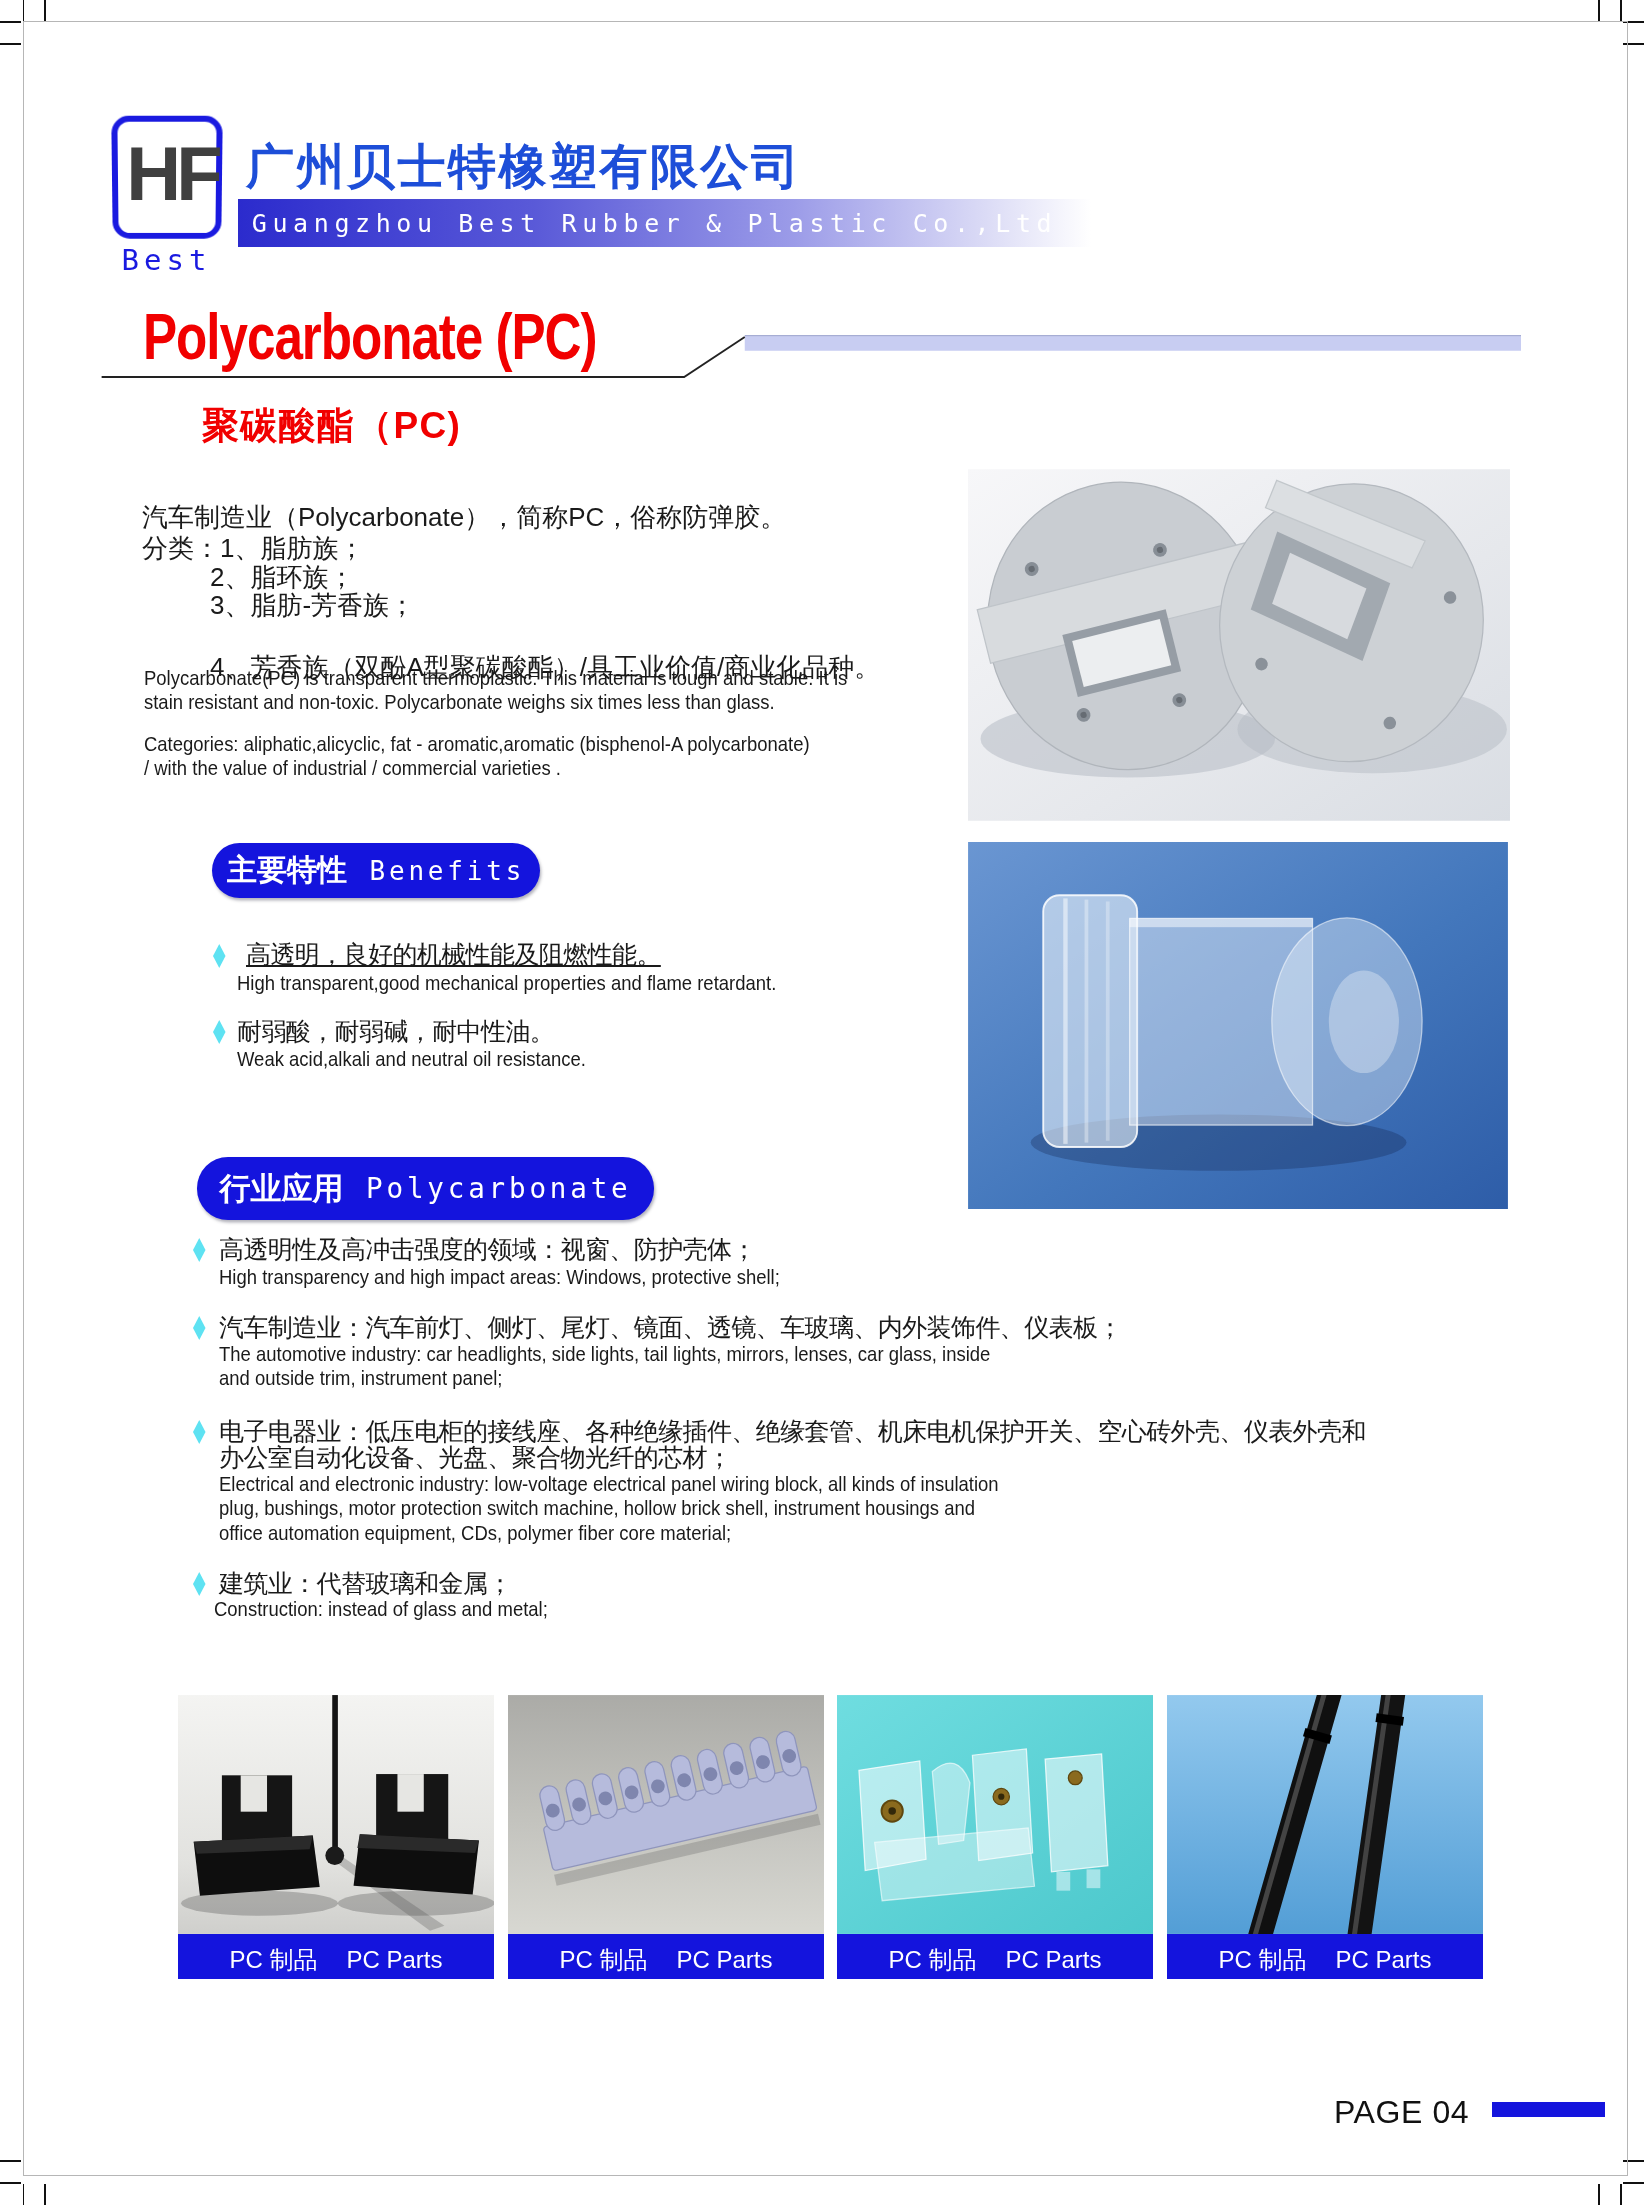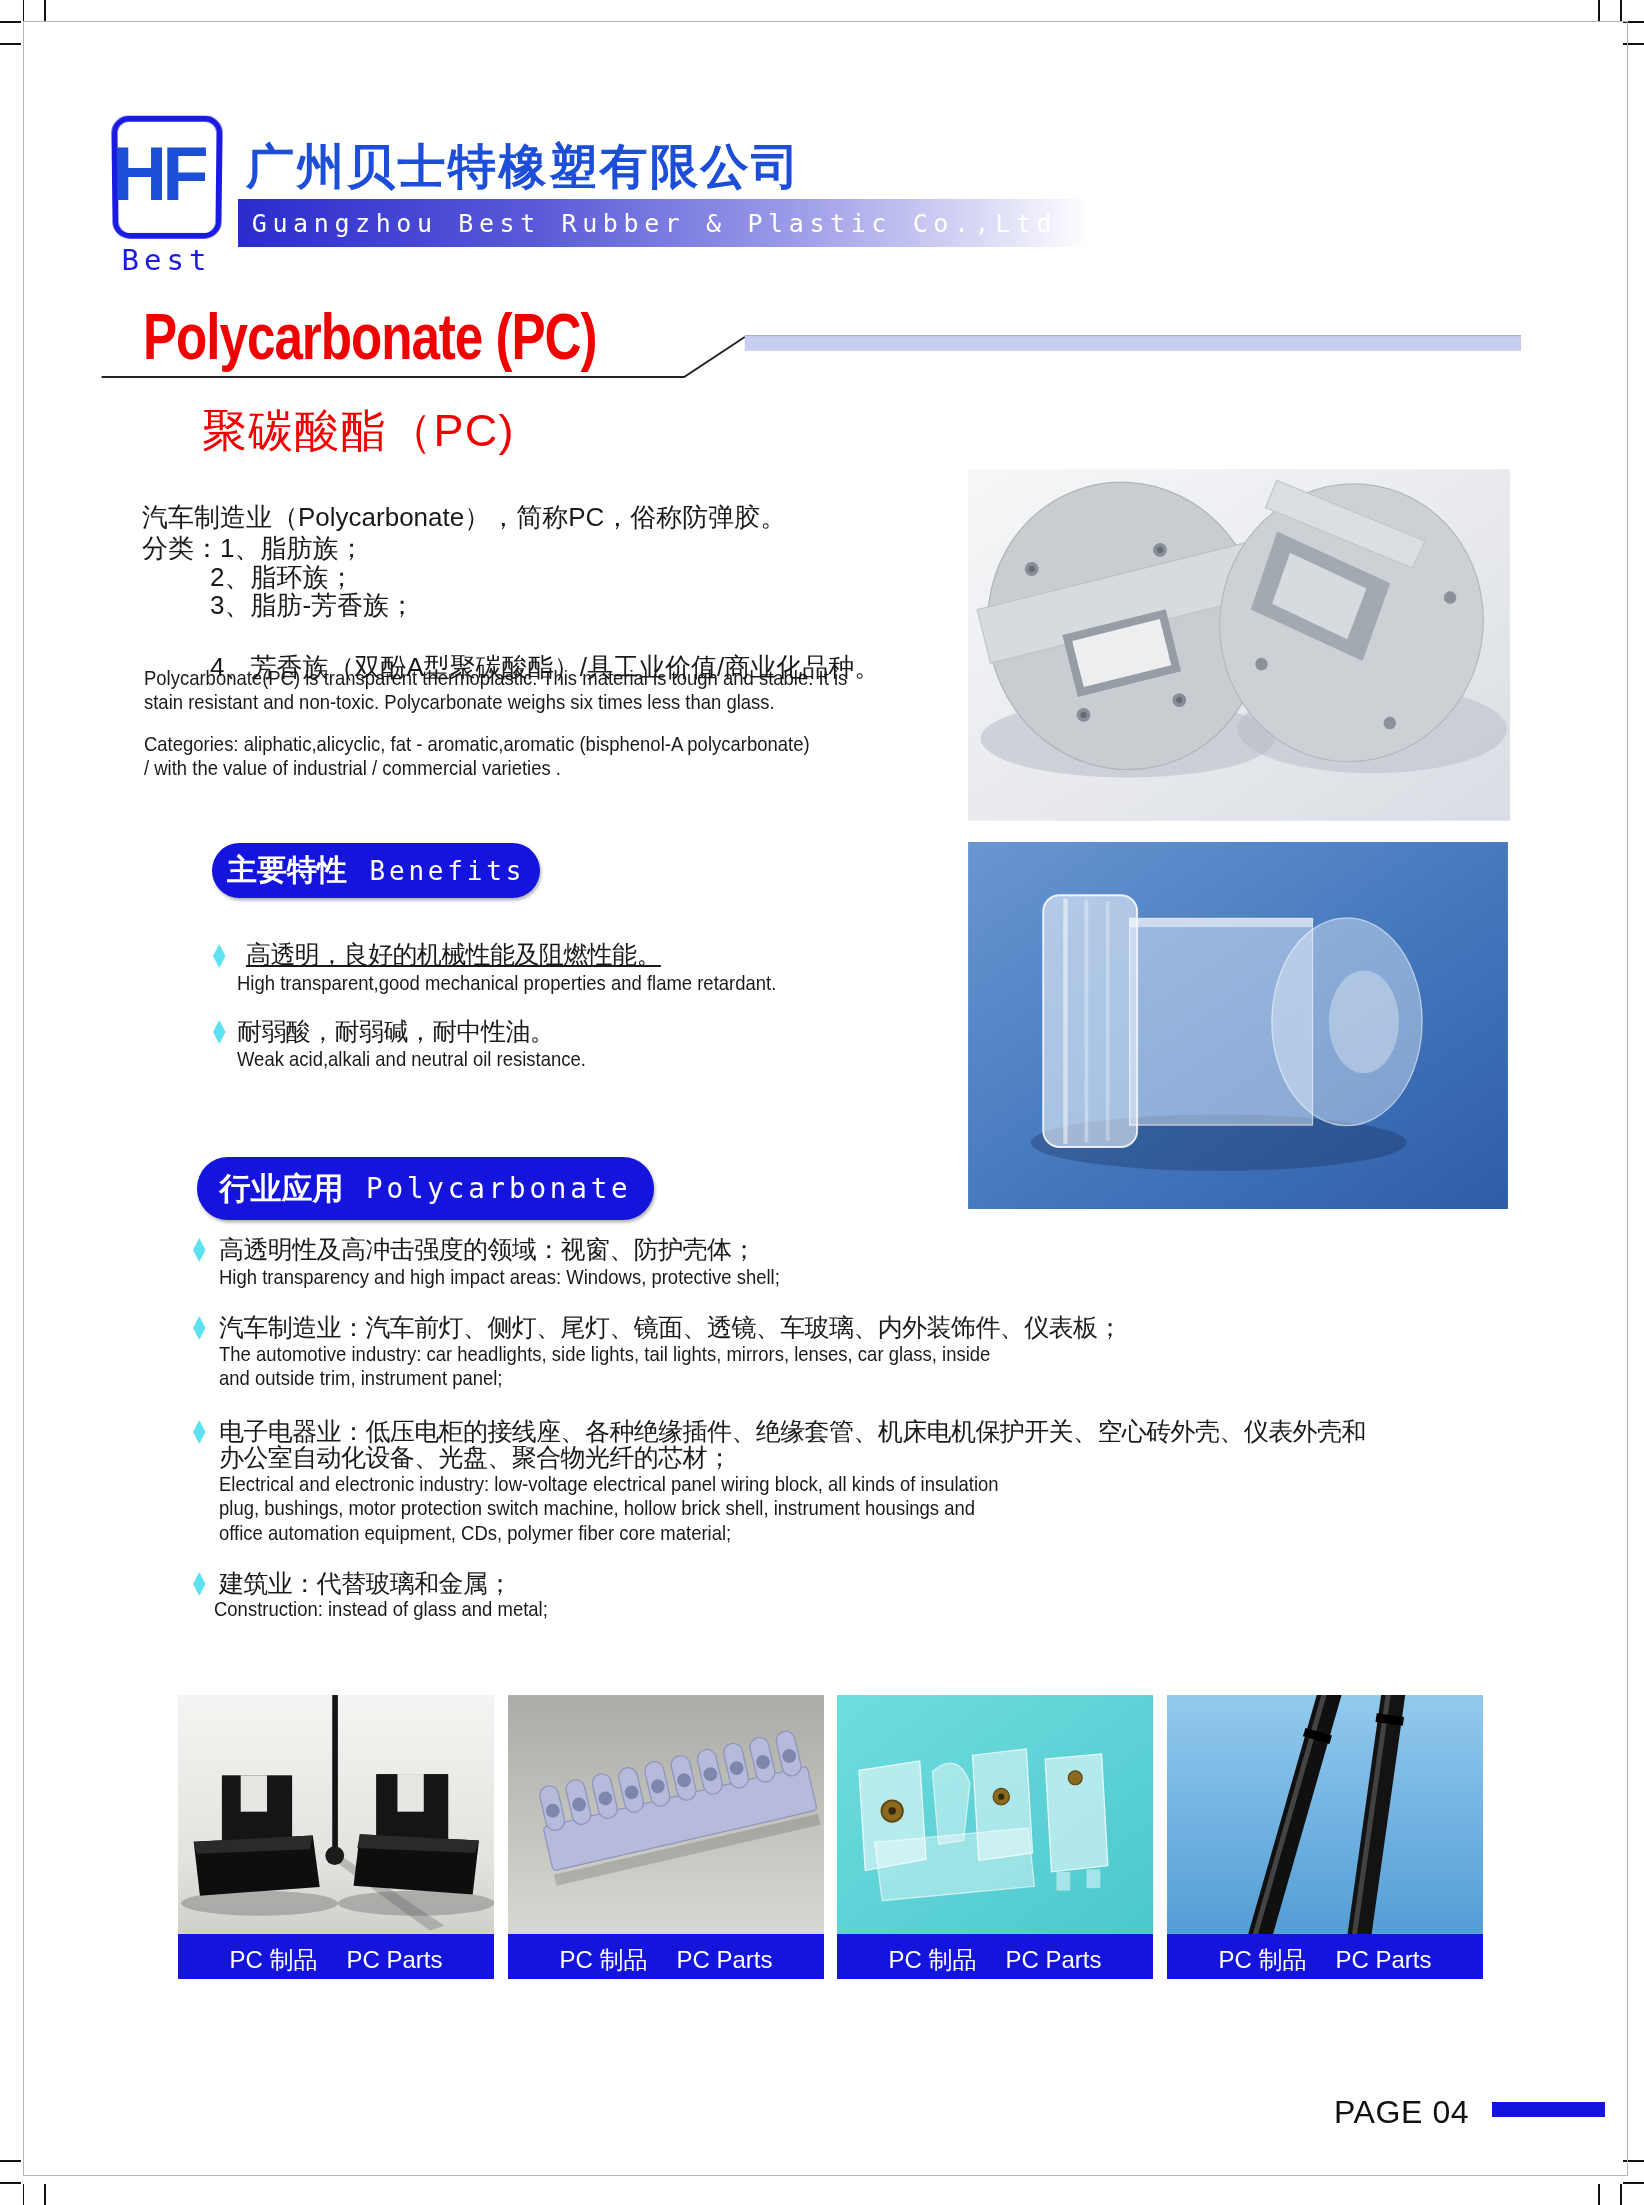--- a/index.html
+++ b/index.html
@@ -7,29 +7,29 @@
   .abs{position:absolute;}
   .mono{font-family:"DejaVu Sans Mono",monospace;}
   .cjk{font-family:"Liberation Sans",sans-serif;}
 
   
   .mark{position:absolute;background:#111;}
   .page-border{position:absolute;left:22.6px;top:21px;width:1603px;height:2153px;border:1.3px solid #b6b6b6;}
 
   
   .logo-box{position:absolute;left:112px;top:116px;width:98px;height:112px;border:6.3px solid #1a1ae0;border-radius:17.5px;transform:perspective(564px) rotateX(-7deg);}
-  .logo-hf{position:absolute;left:96px;top:120px;width:124px;height:107px;display:flex;align-items:center;justify-content:center;font-size:76px;font-weight:bold;color:#1d4ed8;letter-spacing:-5px;}
+  .logo-hf{position:absolute;left:110px;top:120px;width:124px;height:107px;display:flex;align-items:center;justify-content:center;font-size:76px;font-weight:bold;color:#404040;letter-spacing:-5px;}
   .logo-best{position:absolute;left:110px;top:243px;width:113px;text-align:center;font-size:29px;color:#1a1ae0;letter-spacing:5px;}
   .company-cn{position:absolute;left:246px;top:135px;font-size:48px;font-weight:bold;color:#1d4ed8;letter-spacing:2.5px;}
   .banner{position:absolute;left:238px;top:199px;width:853px;height:48px;background:linear-gradient(90deg,#2b2bcd 0%,#5a5ad8 35%,#9b9be8 65%,#dcdcf6 88%,#ffffff 100%);display:flex;align-items:center;text-align:center;}
   .banner-text{color:#fff;font-size:25px;letter-spacing:5.6px;padding-left:13.8px;white-space:nowrap;}
 
   
   .title-en{position:absolute;left:143px;top:300px;font-size:64px;font-weight:bold;color:#f10000;letter-spacing:-1.3px;transform:scaleX(.8);transform-origin:left top;white-space:nowrap;}
-  .title-cn{position:absolute;left:202px;top:401px;font-size:45px;font-weight:normal;color:#f10000;letter-spacing:1.3px;white-space:nowrap;}
+  .title-cn{position:absolute;left:202px;top:401px;font-size:37px;font-weight:bold;color:#f10000;letter-spacing:1.3px;white-space:nowrap;}
 
   
   .intro-line{position:absolute;font-size:26px;color:#1a1a1a;white-space:nowrap;}
   .en-text{font-size:21px;color:#1a1a1a;line-height:24px;white-space:pre-line;transform:scaleX(.88);transform-origin:left top;}
 
   
   .pill{position:absolute;background:#1414dd;border-radius:27.6px;display:flex;align-items:center;justify-content:center;gap:22.6px;box-shadow:1.3px 2.5px 3.1px rgba(0,0,30,.30);}
   .pill .t-cn{color:#fff;font-weight:bold;}
   .pill .t-en{color:#fff;font-family:"DejaVu Sans Mono",monospace;}
 

